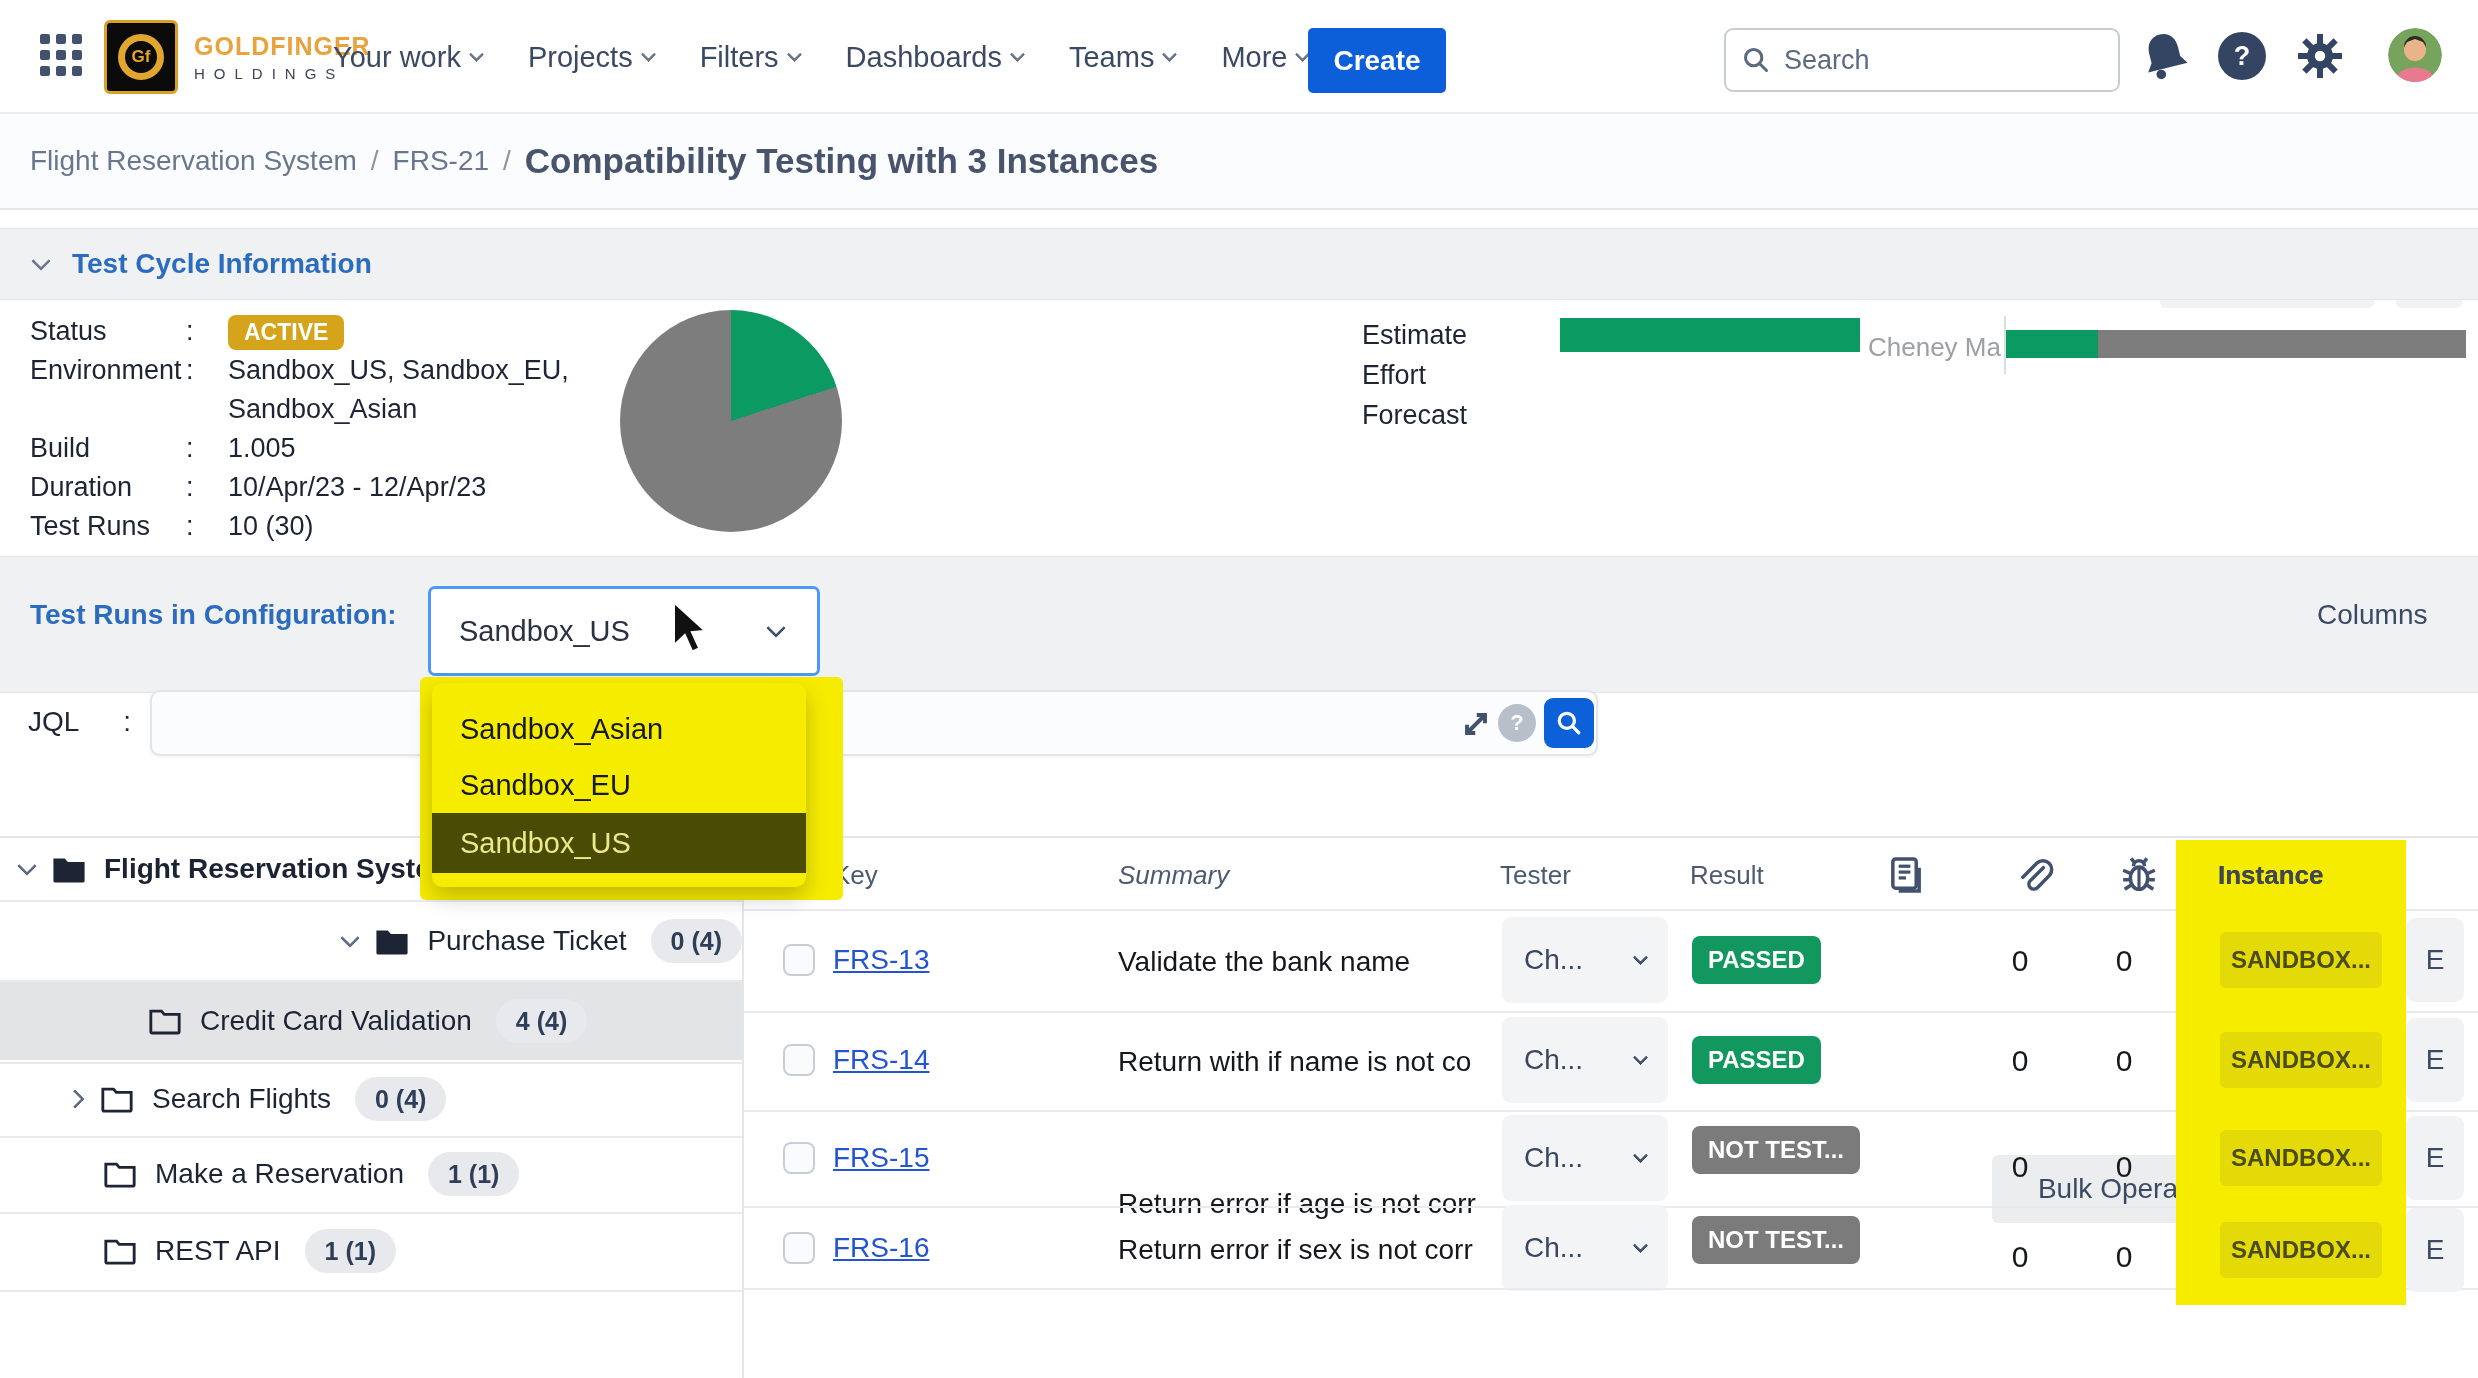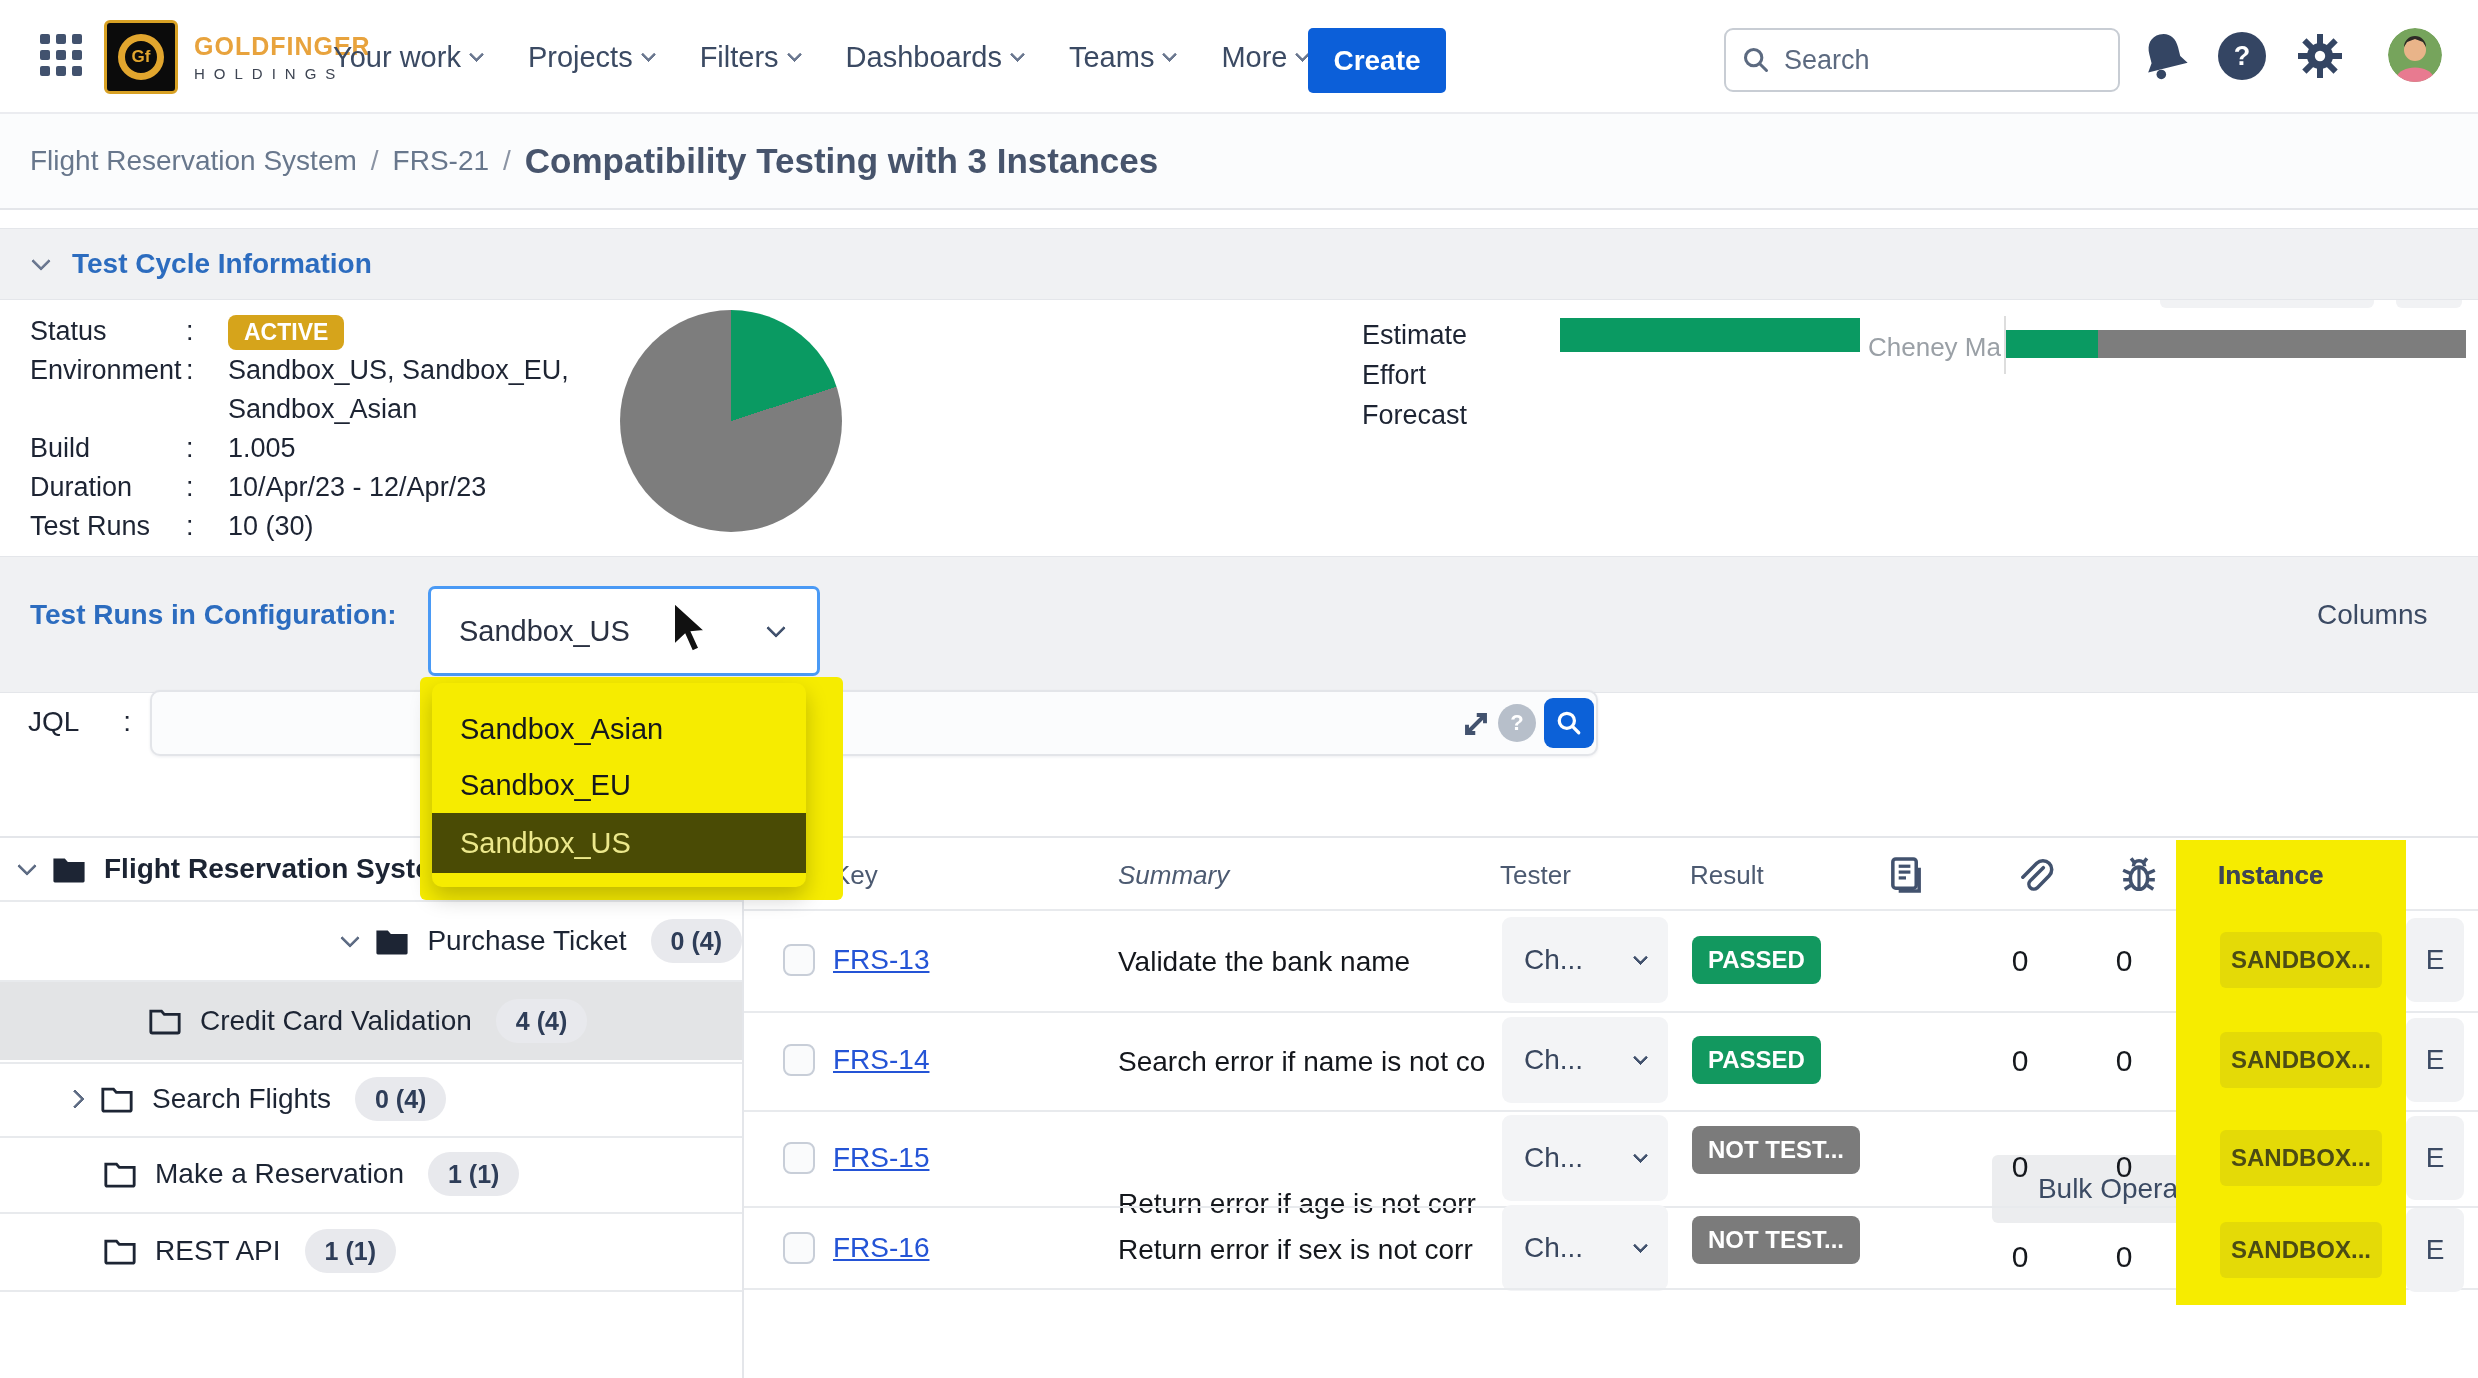--- a/index.html
+++ b/index.html
@@ -407,21 +407,21 @@
   </div>
   <span style="left:1692px;top:936px;" class="rbadge passed">PASSED</span>
   <span class="cnt" style="left:2000px;top:944px;">0</span>
   <span class="cnt" style="left:2104px;top:944px;">0</span>
   <div class="inst-badge" style="left:2220px;top:932px;">SANDBOX...</div>
   <button class="e-btn" style="left:2406px;top:918px;">E</button>
   <div class="abs hline" style="left:744px;top:1011px;width:1734px;"></div>
 
   <div class="checkbox" style="left:783px;top:1044px;"></div>
   <a class="key-link" style="left:833px;top:1044px;">FRS-14</a>
-  <div class="summary-cell" style="left:1118px;top:1046px;">Search error if name is not co</div>
+  <div class="summary-cell" style="left:1118px;top:1046px;">Return with if name is not co</div>
   <div class="tester-select" style="left:1502px;top:1017px;">
     <span>Ch...</span>
       <i class="chev dark"></i>
   </div>
   <span style="left:1692px;top:1036px;" class="rbadge passed">PASSED</span>
   <span class="cnt" style="left:2000px;top:1044px;">0</span>
   <span class="cnt" style="left:2104px;top:1044px;">0</span>
   <div class="inst-badge" style="left:2220px;top:1032px;">SANDBOX...</div>
   <button class="e-btn" style="left:2406px;top:1018px;">E</button>
   <div class="abs hline" style="left:744px;top:1110px;width:1734px;"></div>

